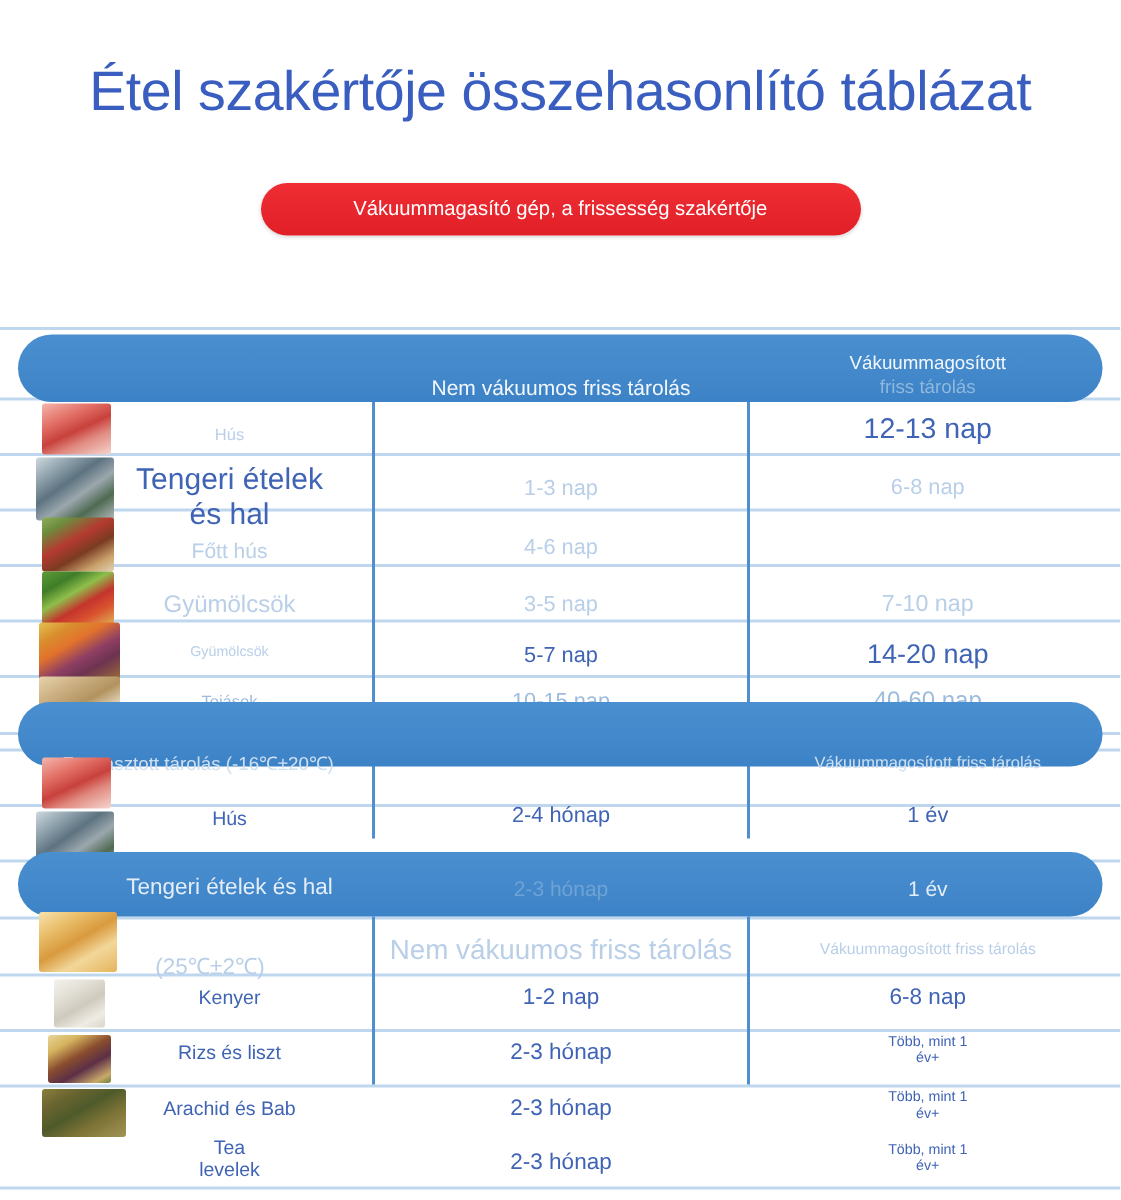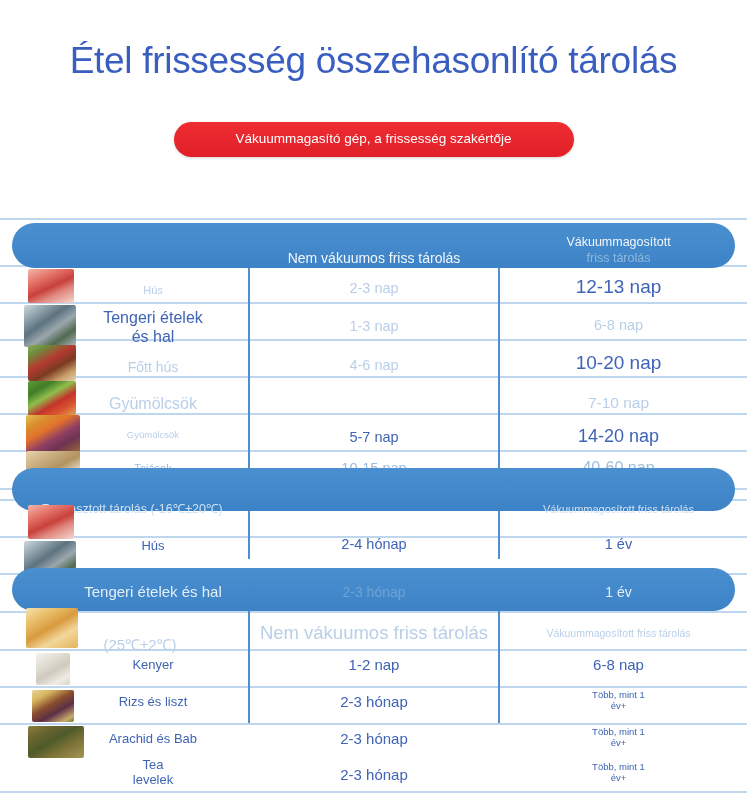--- a/index.html
+++ b/index.html
@@ -65,21 +65,21 @@
     border-radius: 2px;
     background-size: 100% 100%;
     background-repeat: no-repeat;
   }
 </style>
 </head>
 <body>
 
 <div id="page">
 
-  <div class="title">Étel frissesség összehasonlító tárolás</div>
+  <div class="title">Étel szakértője összehasonlító táblázat</div>
 
   <div class="cta-wrap">
     <span class="cta">Vákuummagasító gép, a frissesség szakértője</span>
   </div>
 
   <div class="table-area">
 
     <div class="hrule" style="top:5px"></div>
     <div class="hrule" style="top:52px"></div>
     <div class="hrule" style="top:89px"></div>
@@ -106,39 +106,38 @@
 
     <div class="pill g" style="left:12px; top:10px; width:723px; height:45px;"></div>
 
     <div class="cell hdr" style="left:252px; top:37px; width:244px; font-size:14px;">Nem vákuumos friss tárolás</div>
     <div class="cell hdr" style="left:502px; top:22px; width:233px; font-size:12.5px;">Vákuummagosított</div>
     <div class="cell hdr" style="left:502px; top:38px; width:233px; font-size:12.5px; color:#8fb8dd;">friss tárolás</div>
 
     <div class="icon-img" style="left:28px; top:56px;
       background-image:linear-gradient(155deg,#f3b6ad 0%,#e4746a 28%,#c8413c 52%,#e08a80 70%,#f6d6cf 100%);"></div>
     <div class="cell ghost" style="left:60px; top:71px; width:186px; font-size:11px;">Hús</div>
-    <div class="cell ghost" style="left:252px; top:67px; width:244px; font-size:14.5px;">2-3 nap</div>
     <div class="cell" style="left:502px; top:63px; width:233px; font-size:19px;">12-13 nap</div>
 
     <div class="icon-img" style="left:24px; top:92px; width:52px; height:42px;
       background-image:linear-gradient(145deg,#cfd9de 0%,#8fa2ac 22%,#5d7380 40%,#9ba7ad 58%,#4f6a52 76%,#b6bdc0 100%);"></div>
-    <div class="cell" style="left:60px; top:96px; width:186px; font-size:16px;">Tengeri ételek
+    <div class="cell" style="left:60px; top:96px; width:186px; font-size:20px;">Tengeri ételek
 és hal</div>
     <div class="cell ghost" style="left:252px; top:105px; width:244px; font-size:14.5px;">1-3 nap</div>
     <div class="cell ghost" style="left:502px; top:104px; width:233px; font-size:14.5px;">6-8 nap</div>
 
     <div class="icon-img" style="left:28px; top:132px; width:48px; height:36px;
       background-image:linear-gradient(150deg,#8fae5b 0%,#6d8c3e 18%,#b53a30 42%,#7a3b22 62%,#c9a06a 82%,#e3d3b4 100%);"></div>
     <div class="cell ghost" style="left:60px; top:146px; width:186px; font-size:14px;">Főtt hús</div>
     <div class="cell ghost" style="left:252px; top:144px; width:244px; font-size:14.5px;">4-6 nap</div>
-    <div class="cell" style="left:502px; top:139px; width:233px; font-size:19px;">10-20 nap</div>
 
     <div class="icon-img" style="left:28px; top:168px; width:48px; height:38px;
       background-image:linear-gradient(150deg,#5f9b3a 0%,#3f7d28 22%,#8fbe4b 40%,#c4342c 58%,#d9532f 74%,#e2c35d 100%);"></div>
     <div class="cell ghost" style="left:60px; top:182px; width:186px; font-size:16px;">Gyümölcsök</div>
+    <div class="cell ghost" style="left:252px; top:182px; width:244px; font-size:14.5px;">3-5 nap</div>
     <div class="cell ghost" style="left:502px; top:181px; width:233px; font-size:15.5px;">7-10 nap</div>
 
     <div class="icon-img" style="left:26px; top:202px; width:54px; height:38px;
       background-image:linear-gradient(150deg,#e3c24f 0%,#d98f2e 20%,#e2722c 38%,#8f3f63 58%,#6d3350 74%,#9a6b3a 100%);"></div>
     <div class="cell ghost" style="left:60px; top:216px; width:186px; font-size:9.5px;">Gyümölcsök</div>
     <div class="cell" style="left:252px; top:216px; width:244px; font-size:14.5px;">5-7 nap</div>
     <div class="cell" style="left:502px; top:213px; width:233px; font-size:18px;">14-20 nap</div>
 
     <div class="icon-img" style="left:26px; top:238px; width:54px; height:38px;
       background-image:linear-gradient(150deg,#e6d3ac 0%,#cdb184 25%,#b2935f 50%,#e8dcc2 72%,#c9ac79 100%);"></div>

